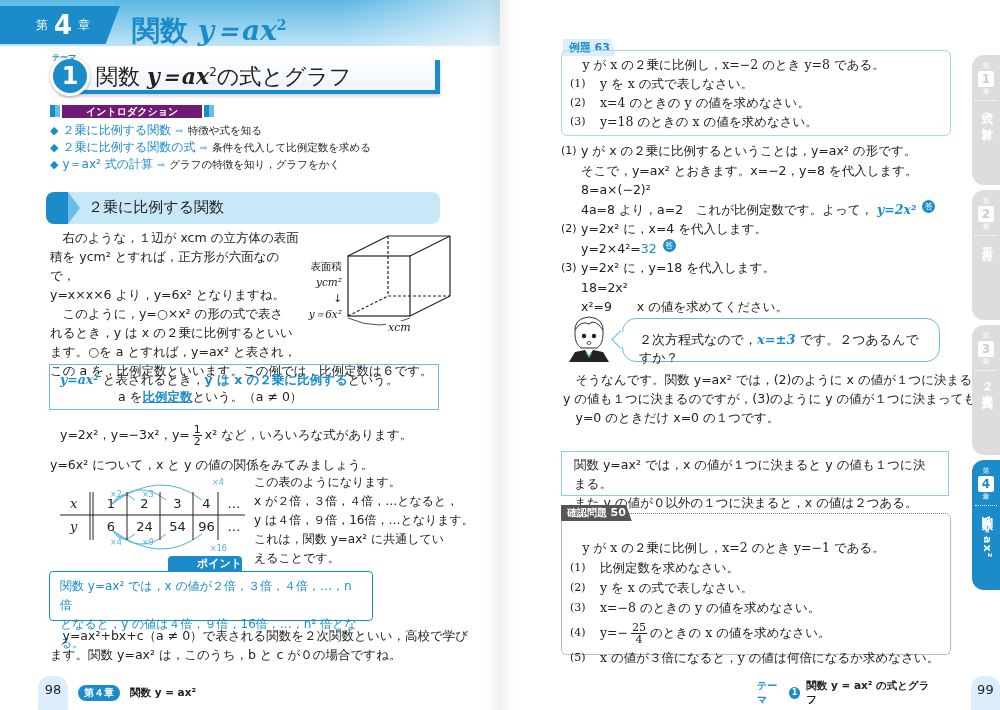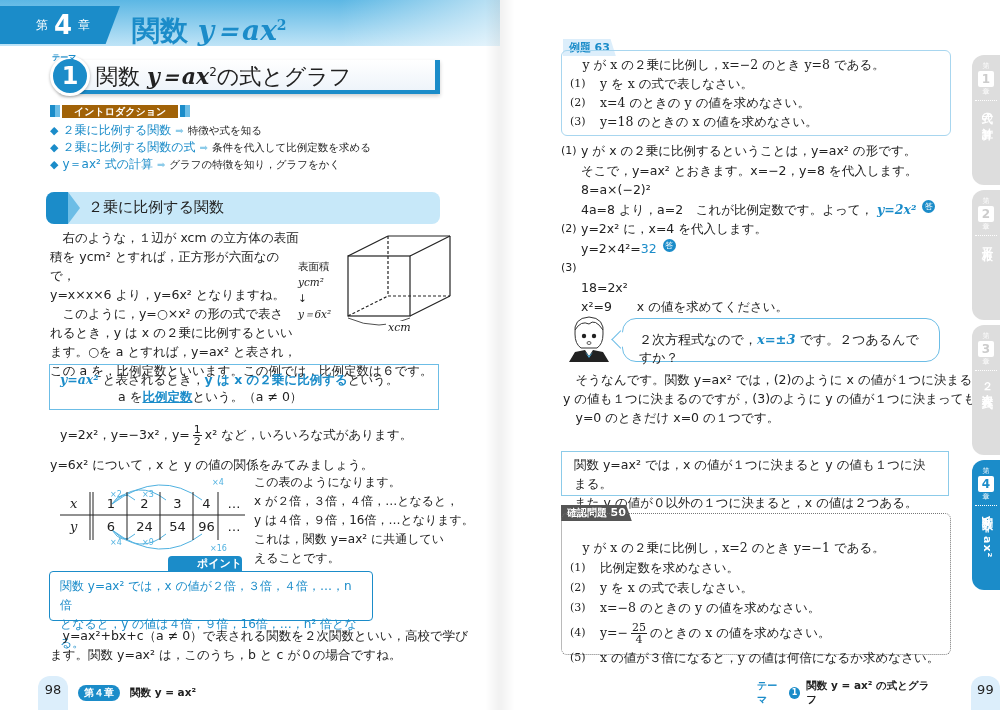--- a/index.html
+++ b/index.html
@@ -15,21 +15,21 @@
 .chap-tab .big{font-size:26px;font-weight:bold}
 .chap-title{position:absolute;left:132px;top:12px;font-size:28px;color:#1b8cc9;font-weight:bold;font-family:"DejaVu Serif",serif}
 .chap-title sup{font-size:14px}
 .theme-bar{position:absolute;left:60px;top:60px;width:380px;height:34px;background:linear-gradient(180deg,#fff,#eef4fa);border-bottom:4px solid #1b8cc9;border-right:5px solid #1b8cc9;box-shadow:0 2px 4px rgba(0,0,0,.2)}
 .theme-circle{position:absolute;left:50px;top:56px;width:40px;height:40px;border-radius:50%;background:#1b8cc9;border:3px solid #fff;box-shadow:0 1px 3px rgba(0,0,0,.3);color:#fff;font-size:24px;font-weight:bold;display:flex;align-items:center;justify-content:center}
 .theme-label{position:absolute;left:52px;top:52px;font-size:8px;color:#1b8cc9;font-weight:bold}
 .theme-title{position:absolute;left:96px;top:62px;font-size:22px;color:#222}
 .theme-title .math{font-family:"DejaVu Serif",serif;font-style:italic;font-weight:bold}
 .intro-head{position:absolute;left:50px;top:104px;height:14px;display:flex;align-items:center;gap:2px}
 .intro-head .sq{width:10px;height:12px;background:linear-gradient(90deg,#1b8cc9 50%,#6cbde6 50%)}
-.intro-head .lbl{background:#a16207;color:#fff;font-size:10px;font-weight:bold;padding:0 12px;height:13px;line-height:13px}
+.intro-head .lbl{background:#701a75;color:#fff;font-size:10px;font-weight:bold;padding:0 24px;height:13px;line-height:13px}
 .intro-list{position:absolute;left:50px;top:122px;list-style:none}
 .intro-list li{font-size:11px;height:17px;display:flex;align-items:center;gap:4px}
 .diamond{color:#1b8cc9;font-size:11px}
 .intro-key{color:#1b8cc9;font-size:12px}
 .arrow-r{color:#8ccbe9;font-size:10px}
 .intro-desc{font-size:10.5px;font-weight:normal}
 .sec-head{position:absolute;left:46px;top:192px;width:394px;height:32px;background:#c7e8f9;border-radius:8px;overflow:hidden}
 .sec-head .acc{position:absolute;left:0;top:0;width:22px;height:32px;background:#1b8cc9}
 .sec-head .tri{position:absolute;left:22px;top:0;width:0;height:0;border-top:16px solid transparent;border-bottom:16px solid transparent;border-left:12px solid #6cbde6}
 .sec-head .txt{position:absolute;left:42px;top:6px;font-size:15px;color:#222}
@@ -133,21 +133,21 @@
     <div>　右のような，１辺が xcm の立方体の表面</div>
     <div>積を ycm² とすれば，正方形が六面なので，</div>
     <div>y=x×x×6 より，y=6x² となりますね。</div>
     <div>　このように，y=○×x² の形の式で表さ</div>
     <div>れるとき，y は x の２乗に比例するといい</div>
     <div>ます。○を a とすれば，y=ax² と表され，</div>
     <div style="width:400px;white-space:nowrap">この a を，比例定数といいます。この例では，比例定数は６です。</div>
   </div>
 
   <div class="cube">
-    <div style="position:absolute;left:8px;top:28px;width:44px;text-align:left;font-size:10.5px;line-height:16px">
+    <div style="position:absolute;left:8px;top:28px;width:44px;text-align:right;font-size:10.5px;line-height:16px">
       <div>表面積</div>
       <div class="m">ycm²</div>
       <div>↓</div>
       <div class="m">y＝6x²</div>
     </div>
     <svg width="160" height="110" style="position:absolute;left:52px;top:0">
       <g fill="none" stroke="#222" stroke-width="1.2">
         <rect x="6" y="26" width="62" height="60"></rect>
         <line x1="6" y1="26" x2="46" y2="6"></line>
         <line x1="68" y1="26" x2="108" y2="6"></line>
@@ -287,20 +287,21 @@
       <span>y=2x² に，x=4 を代入します。</span>
     </div>
   <div class="row">
       <span class="num"></span>
       <span>y=2×4²=</span>
       <span class="blue">32</span>
       <span class="ans">答</span>
     </div>
   <div class="row">
       <span class="num">(3)</span>
+      <span>y=2x² に，y=18 を代入します。</span>
     </div>
   <div class="row">
       <span class="num"></span>
       <span>18=2x²</span>
     </div>
   <div class="row">
       <span class="num"></span>
       <span>x²=9　　x の値を求めてください。</span>
     </div>
 </div>

